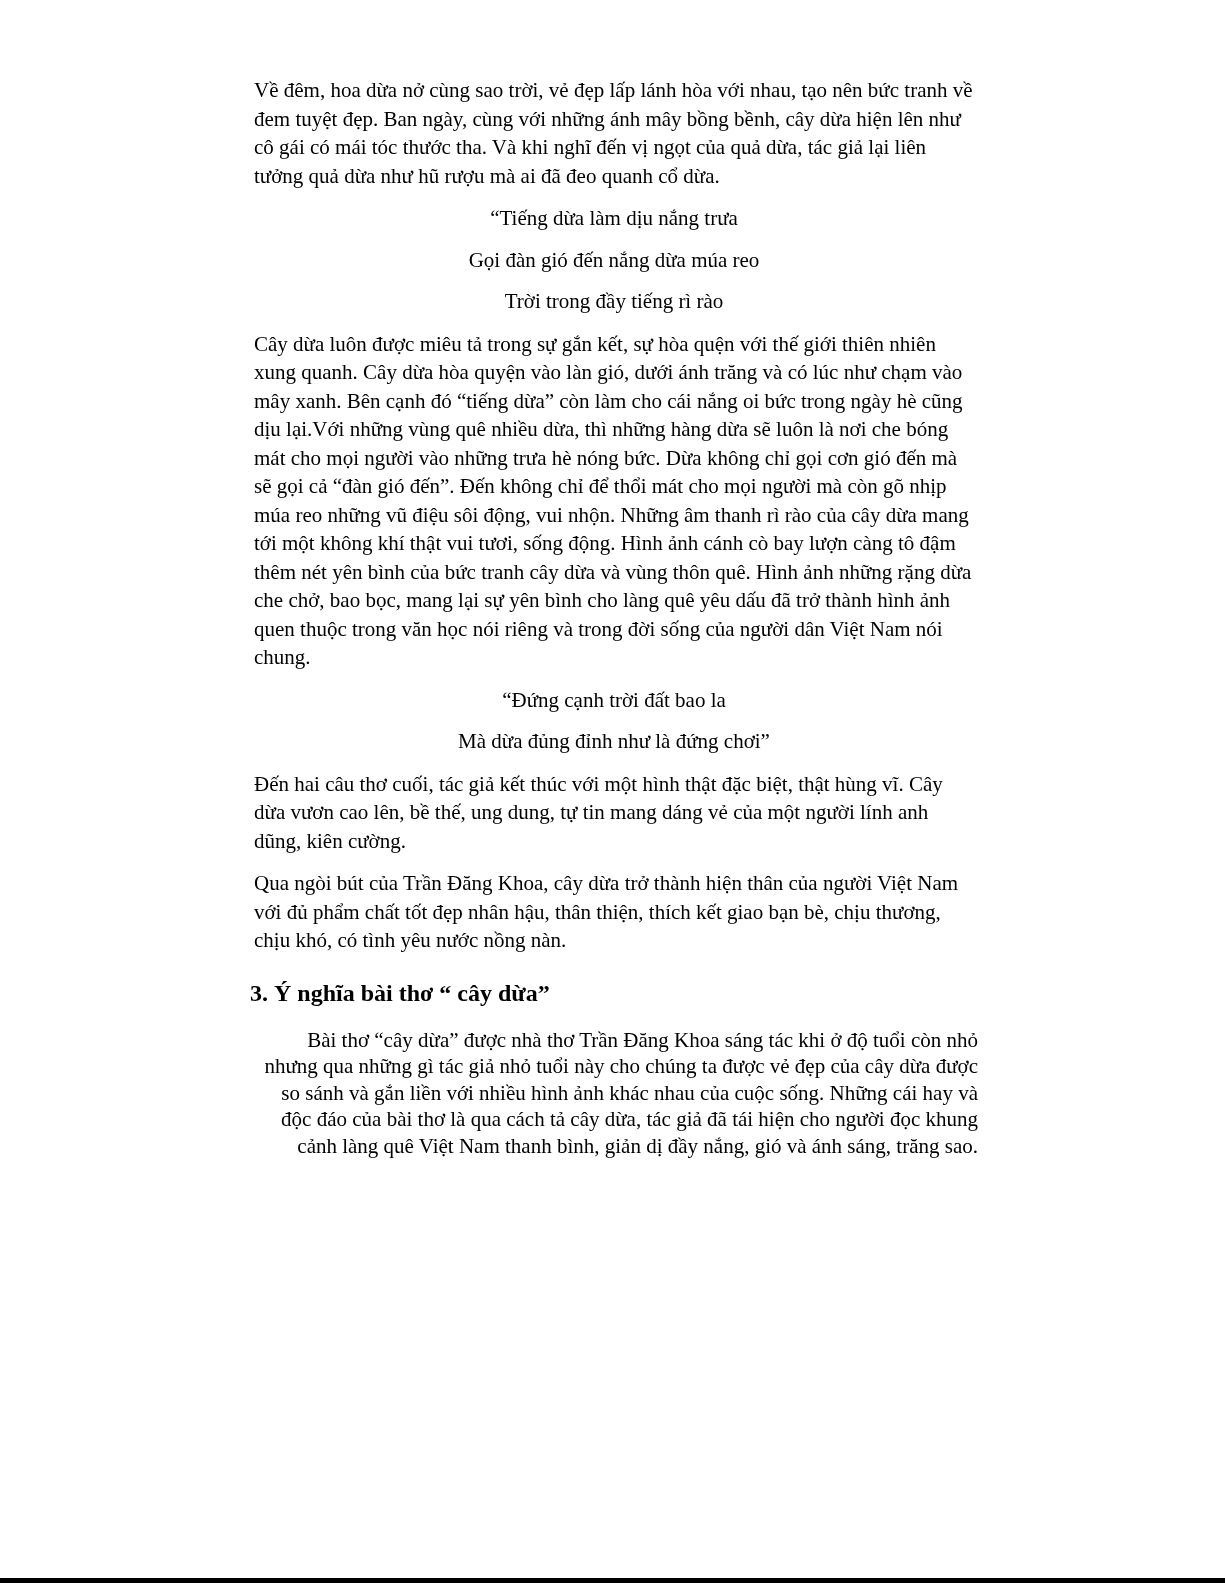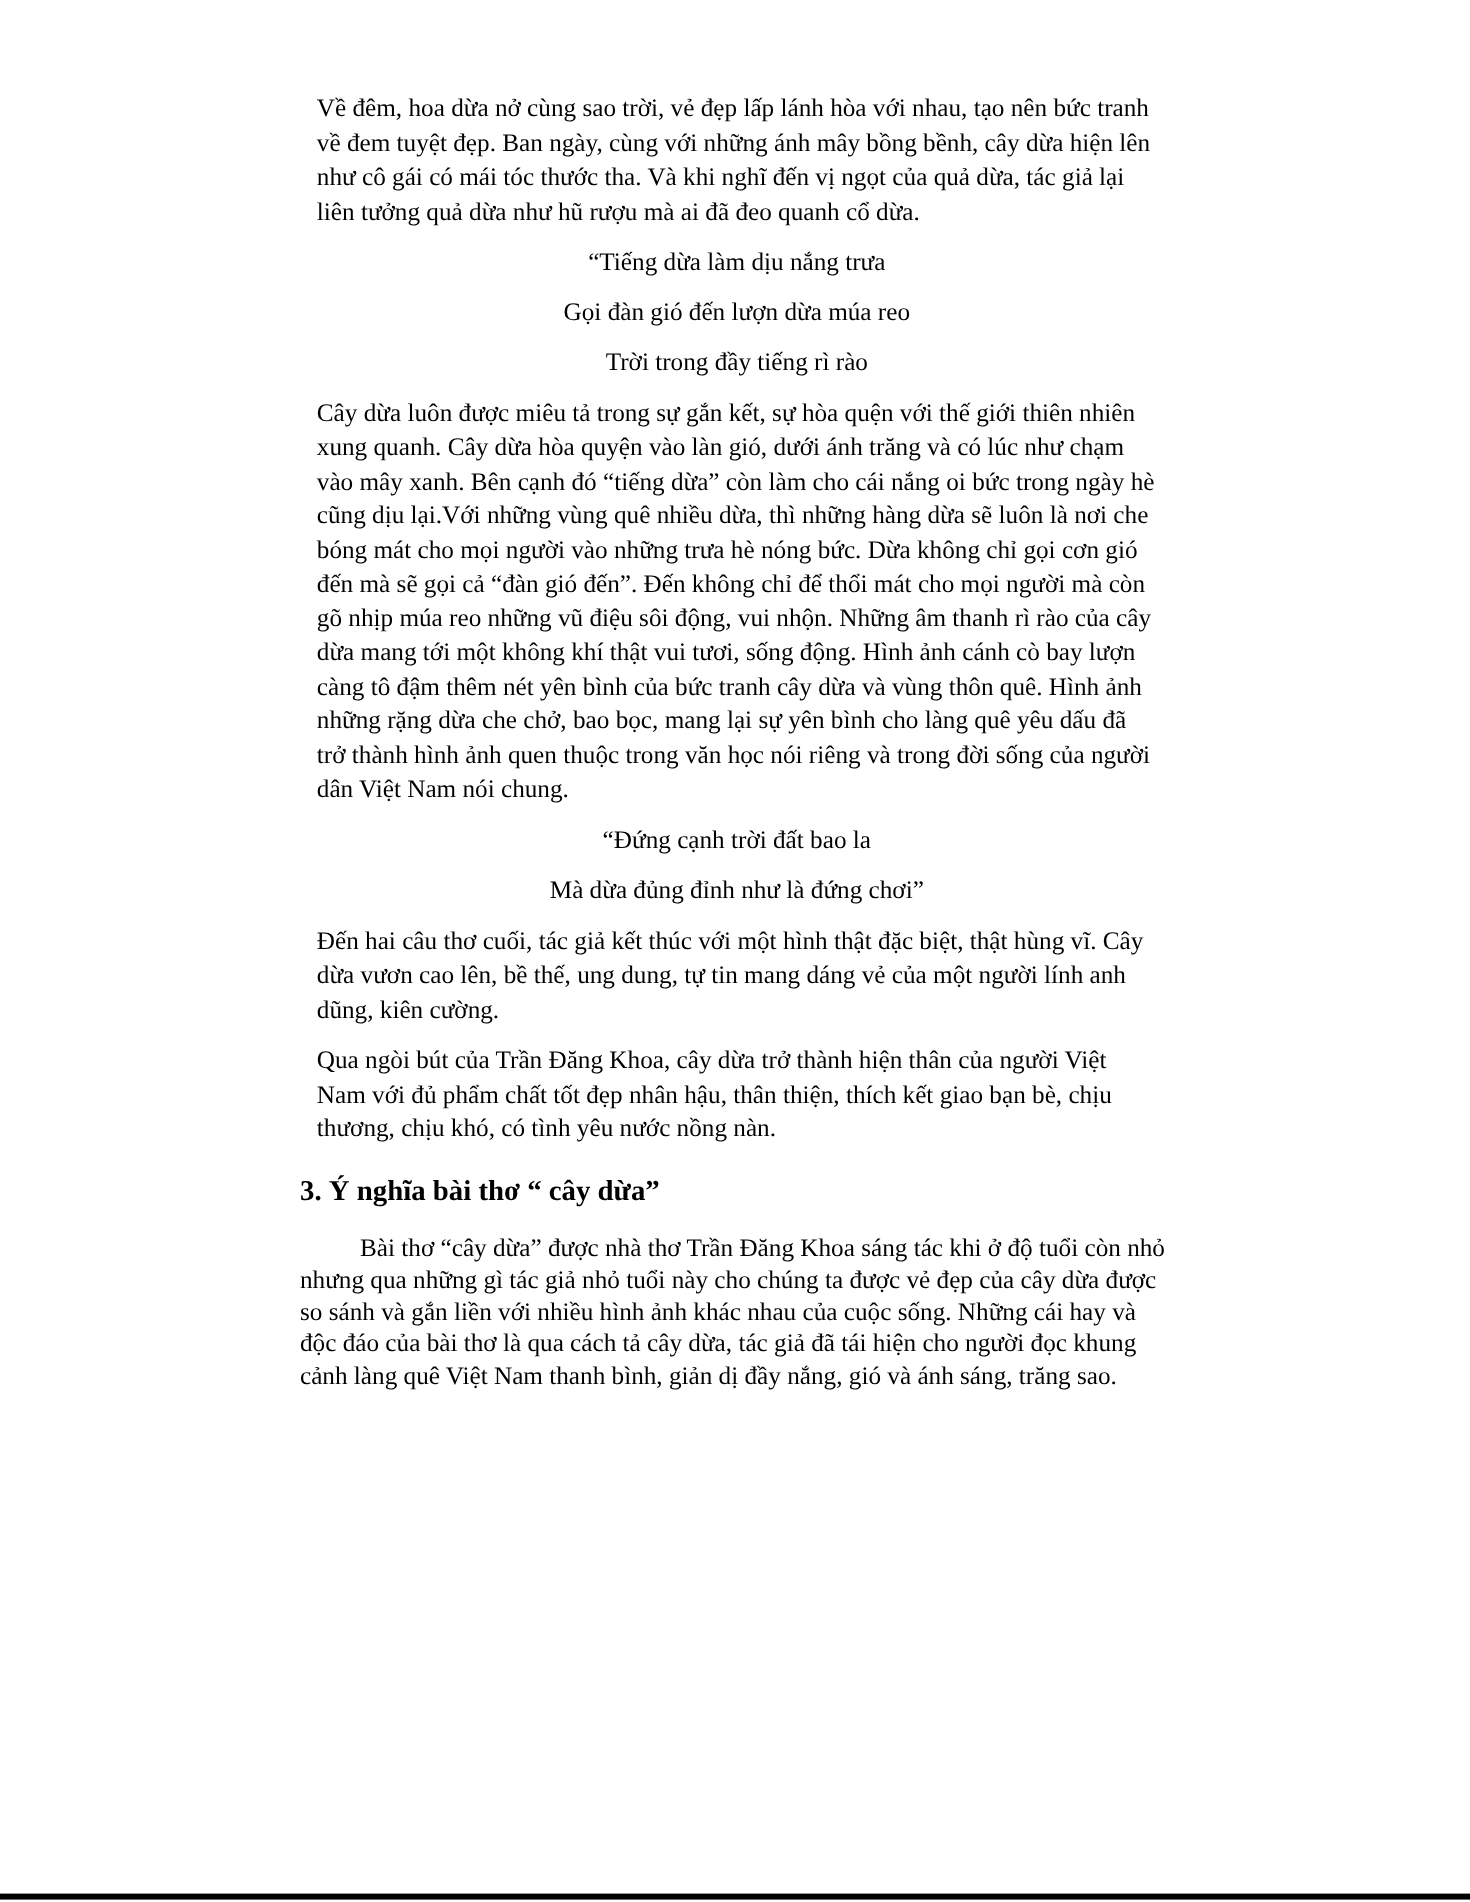--- a/index.html
+++ b/index.html
@@ -19,61 +19,62 @@
   .content {
     position: absolute;
     left: 250px;
     top: 62px;
     width: 728px;
     font-size: 21px;
     line-height: 28.5px;
     text-align: left;
   }
   .para {
-    margin: 14px 14px;
+    margin: 14px 4px;
   }
   .poem {
     margin: 10px;
   }
   .poem-line {
     text-align: center;
     margin: 13px 0;
     line-height: 28.5px;
   }
   .section-heading {
     font-size: 24px;
     font-weight: bold;
     margin: 24px 0 20px 0;
     line-height: 28px;
   }
   .para-last {
     line-height: 26.5px;
     text-indent: 50px;
     margin: 0;
+    text-align: right;
   }
   .footer-rule {
     position: absolute;
     left: 0;
     top: 1578px;
     width: 1225px;
     height: 5px;
     background: #000000;
   }
 </style>
 </head>
 <body>
 
 <div class="page">
   <div class="content">
 
     <p class="para">Về đêm, hoa dừa nở cùng sao trời, vẻ đẹp lấp lánh hòa với nhau, tạo nên bức tranh về đem tuyệt đẹp. Ban ngày, cùng với những ánh mây bồng bềnh, cây dừa hiện lên như cô gái có mái tóc thước tha. Và khi nghĩ đến vị ngọt của quả dừa, tác giả lại liên tưởng quả dừa như hũ rượu mà ai đã đeo quanh cổ dừa.</p>
 
     <div class="poem">
       <p class="poem-line">“Tiếng dừa làm dịu nắng trưa</p>
-      <p class="poem-line">Gọi đàn gió đến lượn dừa múa reo</p>
+      <p class="poem-line">Gọi đàn gió đến nắng dừa múa reo</p>
       <p class="poem-line">Trời trong đầy tiếng rì rào</p>
     </div>
 
     <p class="para">Cây dừa luôn được miêu tả trong sự gắn kết, sự hòa quện với thế giới thiên nhiên xung quanh. Cây dừa hòa quyện vào làn gió, dưới ánh trăng và có lúc như chạm vào mây xanh. Bên cạnh đó “tiếng dừa” còn làm cho cái nắng oi bức trong ngày hè cũng dịu lại.Với những vùng quê nhiều dừa, thì những hàng dừa sẽ luôn là nơi che bóng mát cho mọi người vào những trưa hè nóng bức. Dừa không chỉ gọi cơn gió đến mà sẽ gọi cả “đàn gió đến”. Đến không chỉ để thổi mát cho mọi người mà còn gõ nhịp múa reo những vũ điệu sôi động, vui nhộn. Những âm thanh rì rào của cây dừa mang tới một không khí thật vui tươi, sống động. Hình ảnh cánh cò bay lượn càng tô đậm thêm nét yên bình của bức tranh cây dừa và vùng thôn quê. Hình ảnh những rặng dừa che chở, bao bọc, mang lại sự yên bình cho làng quê yêu dấu đã trở thành hình ảnh quen thuộc trong văn học nói riêng và trong đời sống của người dân Việt Nam nói chung.</p>
 
     <div class="poem">
       <p class="poem-line">“Đứng cạnh trời đất bao la</p>
       <p class="poem-line">Mà dừa đủng đỉnh như là đứng chơi”</p>
     </div>
 

